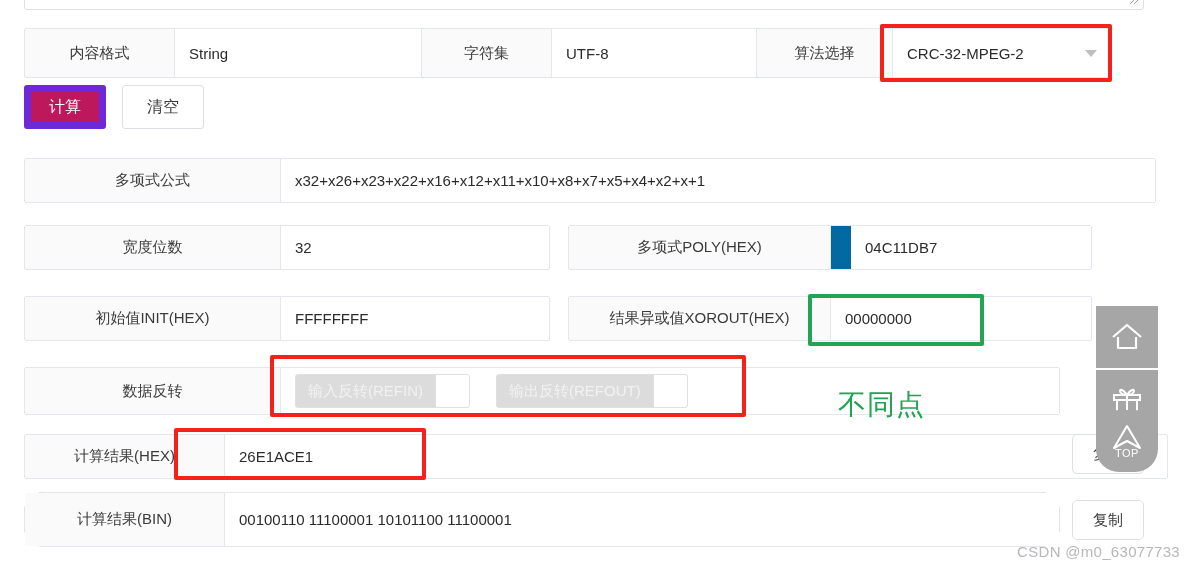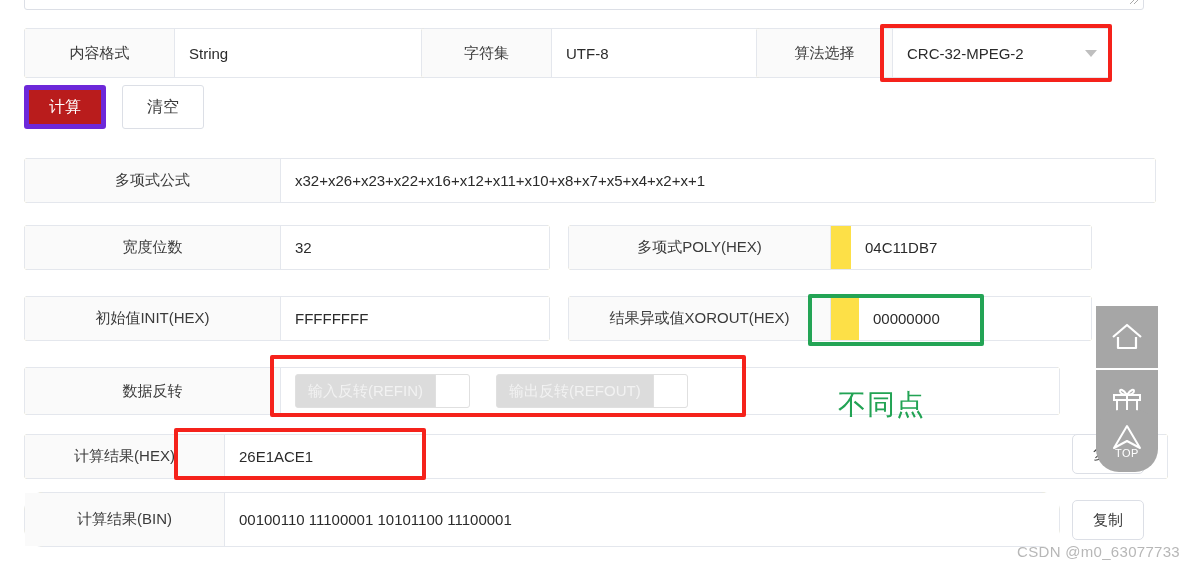--- a/index.html
+++ b/index.html
@@ -18,21 +18,21 @@
     border: 1px solid #dcdfe6; border-radius: 3px; background: #fff;
   }
   .resize-grip {
     position: absolute; right: 3px; bottom: 2px; width: 12px; height: 12px;
     color: #b5b5b5; font-size: 11px; line-height: 12px; text-align: center;
     transform: rotate(0deg);
   }
 
   
   .fieldgroup { position: absolute; display: flex; align-items: stretch;
-    border: 1px solid #e4e7ed; border-radius: 3px; background: #fde047; }
+    border: 1px solid #e4e7ed; border-radius: 3px; background: #0369a1; }
   .flabel {
     background: #fafafa; color: #3b3b3b; font-size: 15px;
     display: flex; align-items: center; justify-content: center;
     border-right: 1px solid #e4e7ed; padding: 0 14px; white-space: nowrap;
   }
   .fvalue {
     flex: 1; display: flex; align-items: center;
     color: #2b2b2b; font-size: 15px; padding: 0 14px; background: #fff;
     overflow: hidden; white-space: nowrap;
   }
@@ -41,21 +41,21 @@
     margin-left: auto; width: 0; height: 0;
     border-left: 6px solid transparent; border-right: 6px solid transparent;
     border-top: 7px solid #bfbfbf; flex: 0 0 auto;
   }
 
   
   .btn {
     position: absolute; display: flex; align-items: center; justify-content: center;
     font-size: 16px; border-radius: 3px; cursor: pointer; user-select: none;
   }
-  .btn-primary { background: #b91c1c; color: #ffffff; border: 5px solid #6d28d9; }
+  .btn-primary { background: #be185d; color: #ffffff; border: 7px solid #6d28d9; }
   .btn-default { background: #ffffff; color: #3b3b3b; border: 1px solid #dcdfe6; }
 
   .copy-btn {
     position: absolute; width: 72px; height: 40px; background: #fff;
     border: 1px solid #dcdfe6; border-radius: 5px;
     display: flex; align-items: center; justify-content: center;
     font-size: 15px; color: #3b3b3b; cursor: pointer;
   }
 
   
@@ -153,21 +153,21 @@
   <div class="fieldgroup" style="left:568px; top:225px; width:524px; height:45px;gap:20px;">
     <div class="flabel" style="width:262px;">多项式POLY(HEX)</div>
     <div class="fvalue">04C11DB7</div>
   </div>
 
   <div class="fieldgroup" style="left:24px; top:296px; width:526px; height:45px;">
     <div class="flabel" style="width:256px;">初始值INIT(HEX)</div>
     <div class="fvalue">FFFFFFFF</div>
   </div>
 
-  <div class="fieldgroup" style="left:568px; top:296px; width:524px; height:45px;gap:28px;">
+  <div class="fieldgroup" style="left:568px; top:296px; width:524px; height:45px;">
     <div class="flabel" style="width:262px;">结果异或值XOROUT(HEX)</div>
     <div class="fvalue">00000000</div>
   </div>
 
   <div class="fieldgroup" style="left:24px; top:367px; width:1036px; height:48px;">
     <div class="flabel" style="width:256px;">数据反转</div>
     <div class="fvalue" style="gap:26px;">
       <div class="toggle">
         <span class="toggle-text">输入反转(REFIN)</span>
         <span class="toggle-knob"></span>

